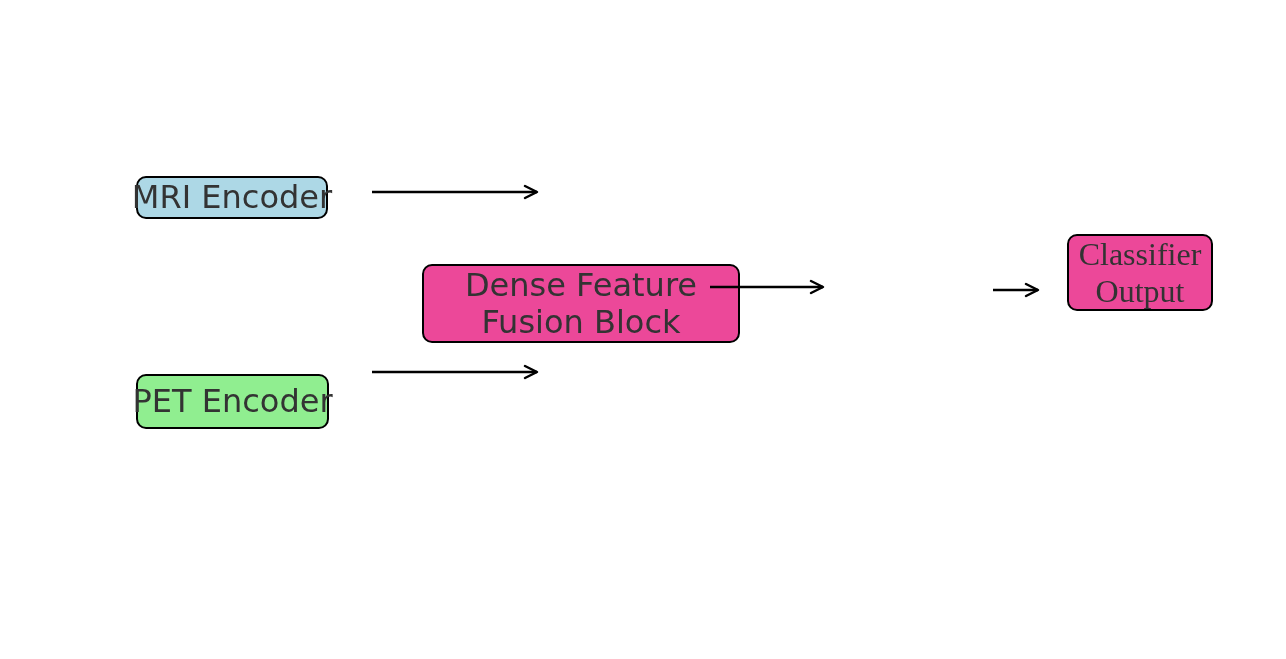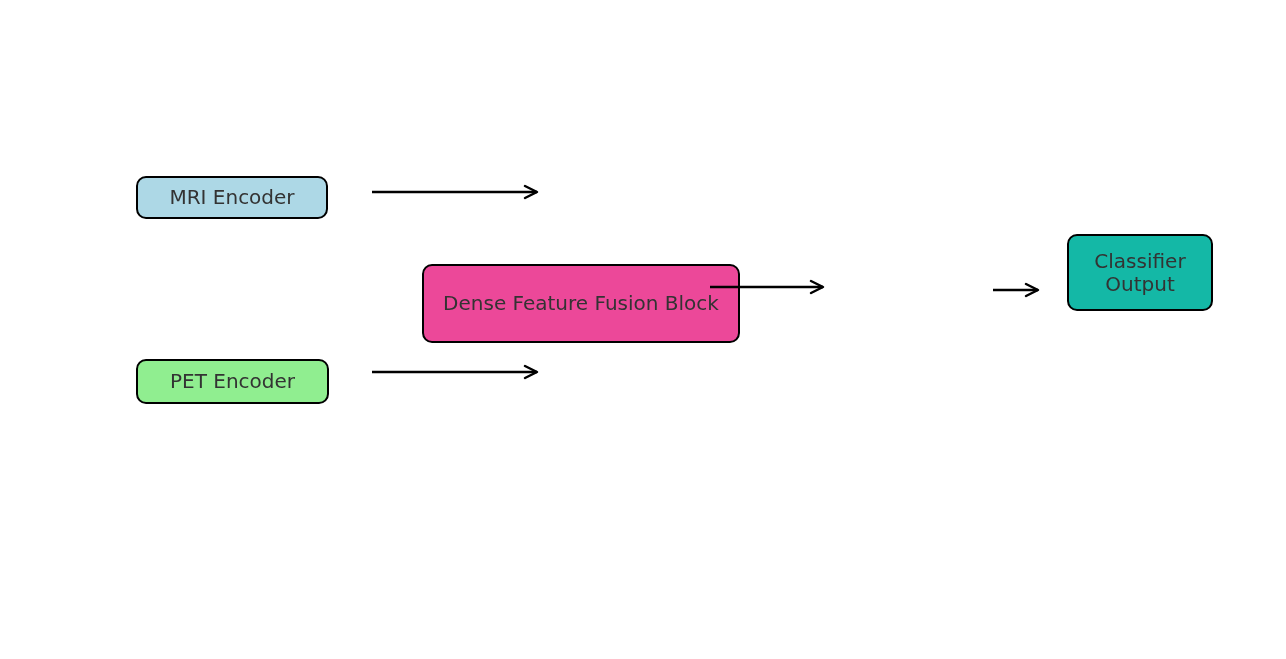--- a/index.html
+++ b/index.html
@@ -17,29 +17,29 @@
   }
   .node {
     position: absolute;
     box-sizing: border-box;
     border: 2.5px solid #000000;
     border-radius: 10px;
     display: flex;
     align-items: center;
     justify-content: center;
     text-align: center;
-    font-size: 20px;
+    font-size: 32px;
     line-height: 1.15;
     color: #333333;
     padding: 0 4px;
   }
   .node .label { display: block; }
   .nowrap { white-space: nowrap; }
   .node-mri        { left: 136px; top: 176px; width: 192px; height: 43px; }
-  .node-pet        { left: 136px; top: 359px; width: 193px; height: 45px; }
+  .node-pet        { left: 136px; top: 374px; width: 193px; height: 55px; }
   .node-fusion     { left: 422px; top: 233px; width: 318px; height: 79px; }
   .node-attention  { left: 860px; top: 233px; width: 190px; height: 78px; }
   .node-classifier { left: 1067px; top: 234px; width: 146px; height: 77px; }
   .arrows {
     position: absolute;
     left: 0;
     top: 0;
     z-index: 5;
     pointer-events: none;
   }
@@ -59,21 +59,21 @@
 
   <div class="node node-pet" style="background-color: rgb(144, 238, 144); border-color: rgb(0, 0, 0); color: rgb(51, 51, 51);">
     <span class="label nowrap">PET Encoder</span>
   </div>
 
   <div class="node node-fusion" style="background-color: #ec4899; border-color: rgb(0, 0, 0); color: rgb(51, 51, 51); margin-top: 31px;">
     <span class="label">Dense Feature Fusion Block</span>
   </div>
 
 
-  <div class="node node-classifier" style="background-color: #14b8a6; border-color: rgb(0, 0, 0); color: rgb(51, 51, 51);">
+  <div class="node node-classifier" style="background-color: #ec4899; border-color: rgb(0, 0, 0); color: rgb(51, 51, 51); font-family: Liberation Serif, serif;">
     <span class="label">Classifier Output</span>
   </div>
 
   <svg class="arrows" width="1286" height="659">
     <defs>
       <marker id="arrowhead" markerWidth="18" markerHeight="18" refX="14" refY="8" orient="auto" markerUnits="userSpaceOnUse">
         <path d="M2,2 L14,8 L2,14" fill="none" stroke="#000000" stroke-width="2.5" stroke-linecap="round" stroke-linejoin="round"></path>
       </marker>
     </defs>
     <line x1="372" y1="192" x2="537" y2="192" marker-end="url(#arrowhead)"></line>

